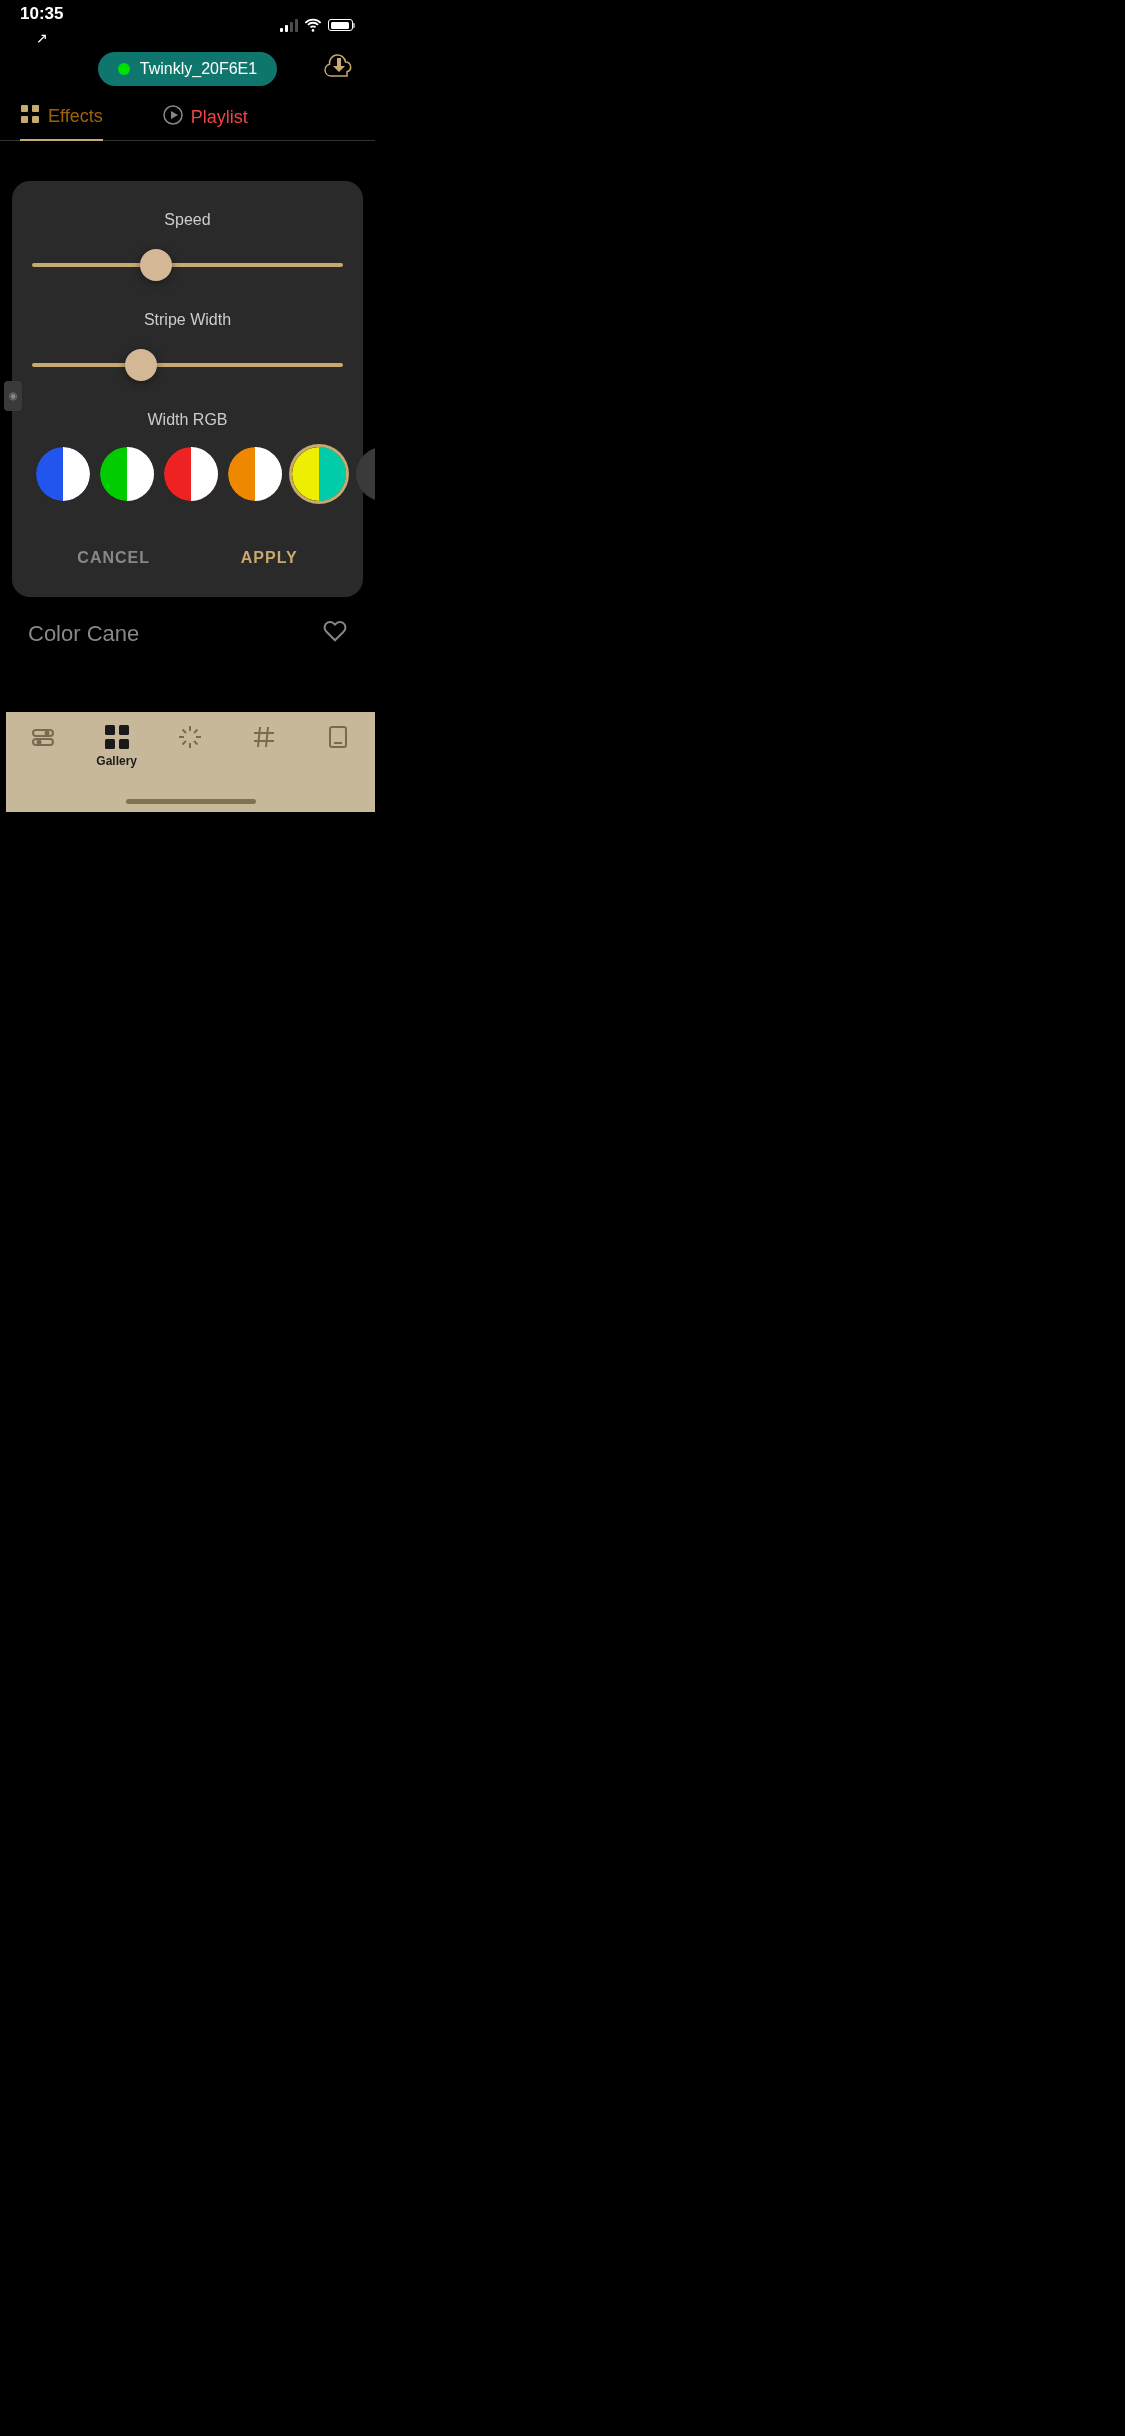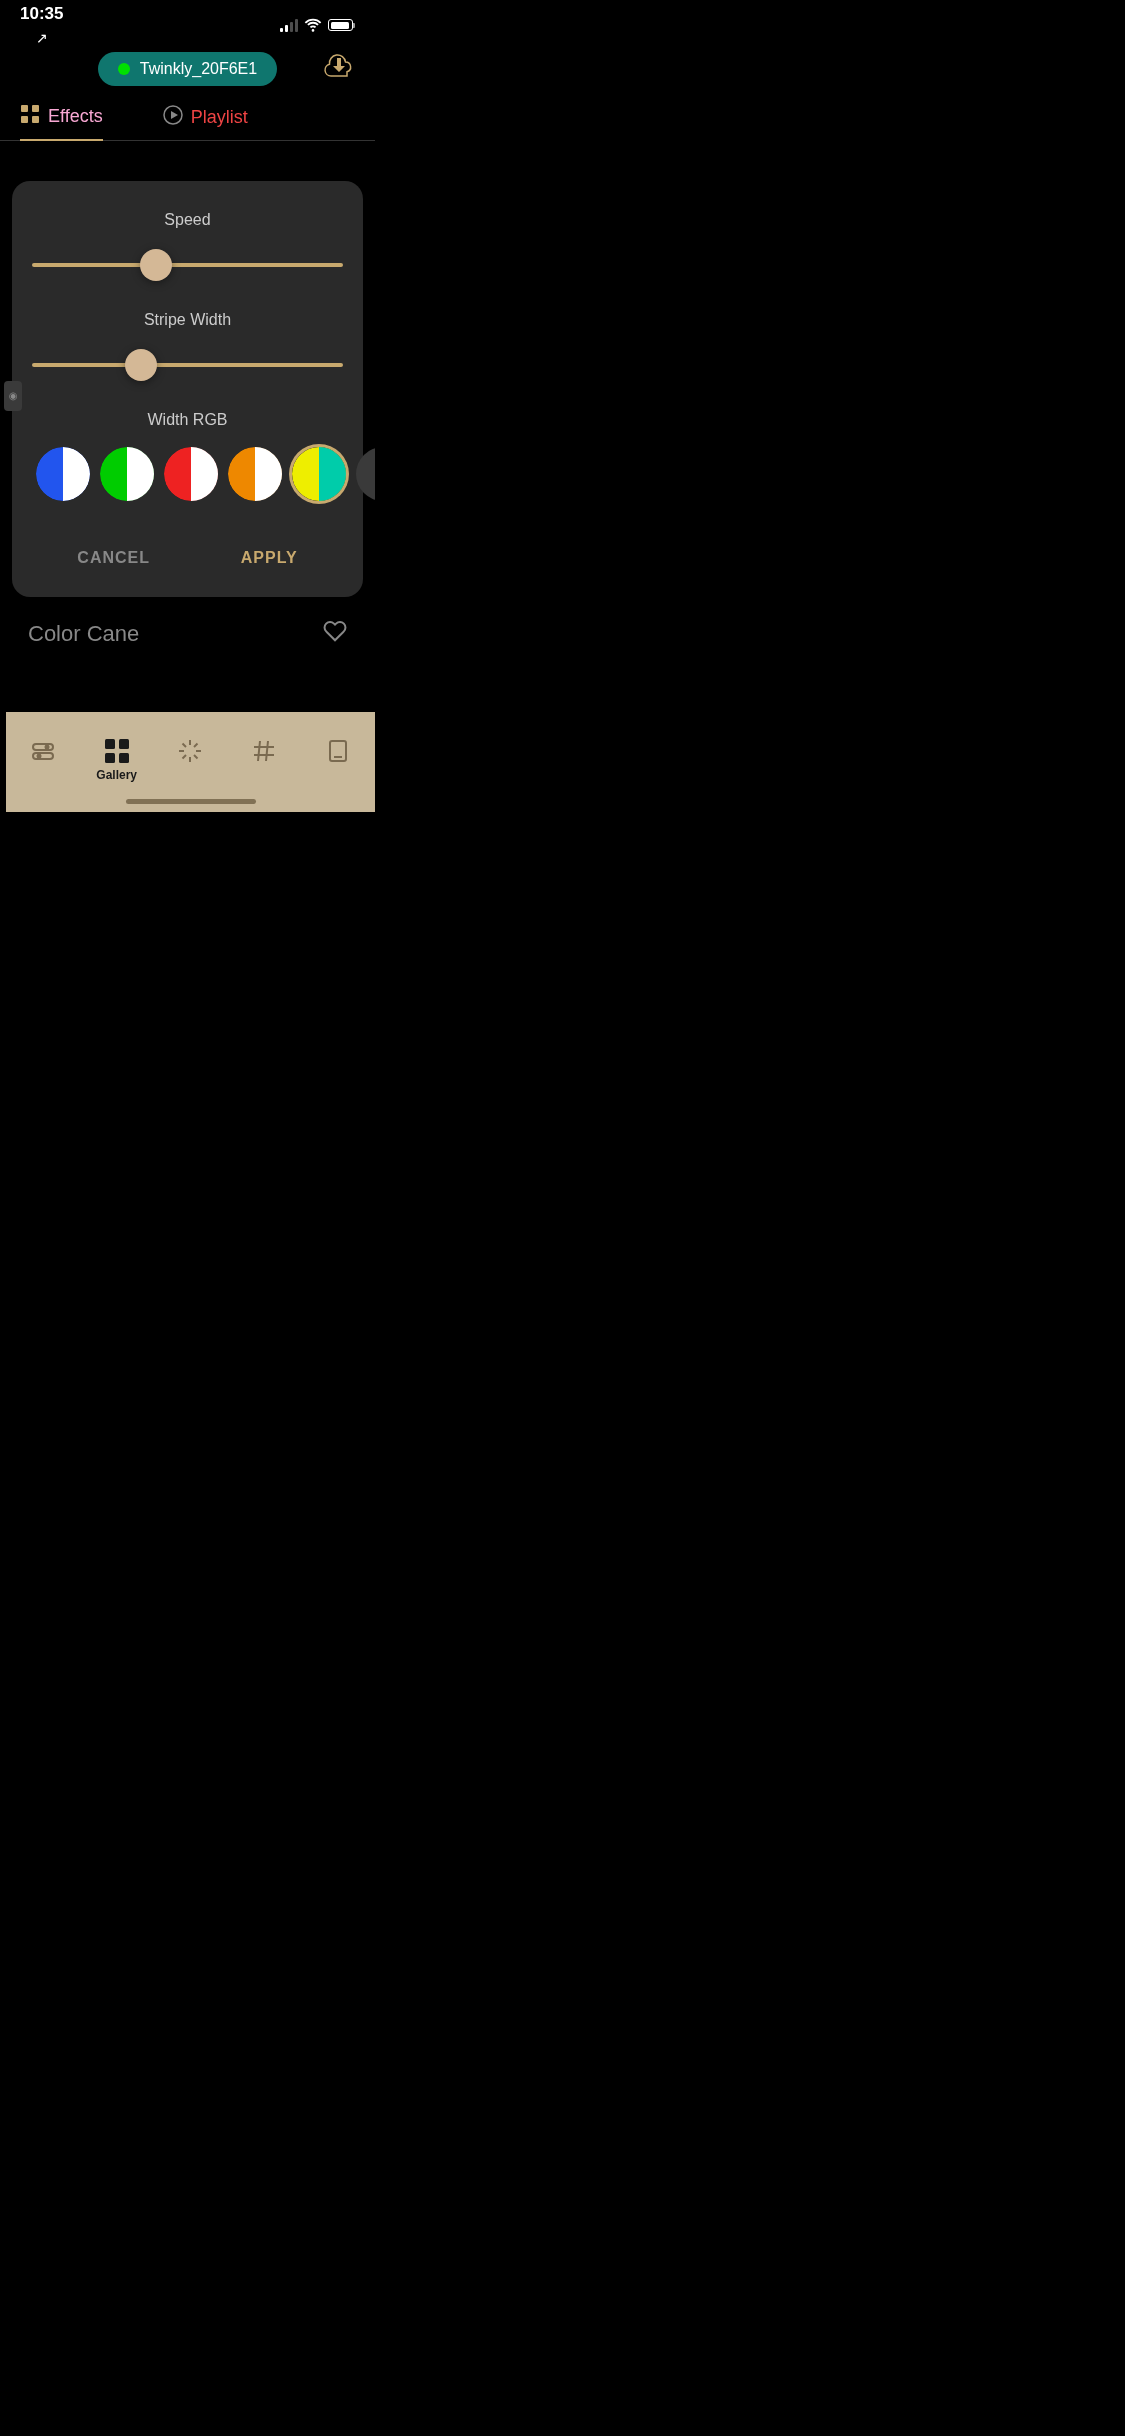--- a/index.html
+++ b/index.html
@@ -128,21 +128,21 @@
       border-bottom: 2px solid #c8a96e;
       margin-bottom: -1px;
     }
     .tab-icon {
       font-size: 18px;
     }
     .tab-label {
       font-size: 18px;
       font-weight: 500;
     }
-    .tab-effects .tab-label { color: #f9a8d4; }
+    .tab-effects .tab-label { color: #a16207; }
     .tab-playlist {
       margin-left: 60px;
     }
     .tab-playlist .tab-label { color: #ef4444; }
     .tab-playlist .tab-icon { color: #888; }
 
     
     .settings-panel {
       background: #2a2a2a;
       border-radius: 18px;
@@ -282,21 +282,21 @@
     
     .bottom-nav {
       position: absolute;
       bottom: 0;
       left: 6px;
       right: 0;
       background: #c8b89a;
       height: 100px;
       display: flex;
       align-items: flex-start;
-      padding-top: 26px;
+      padding-top: 12px;
     }
     .nav-item {
       flex: 1;
       display: flex;
       flex-direction: column;
       align-items: center;
       gap: 4px;
       cursor: pointer;
     }
     .nav-label {

